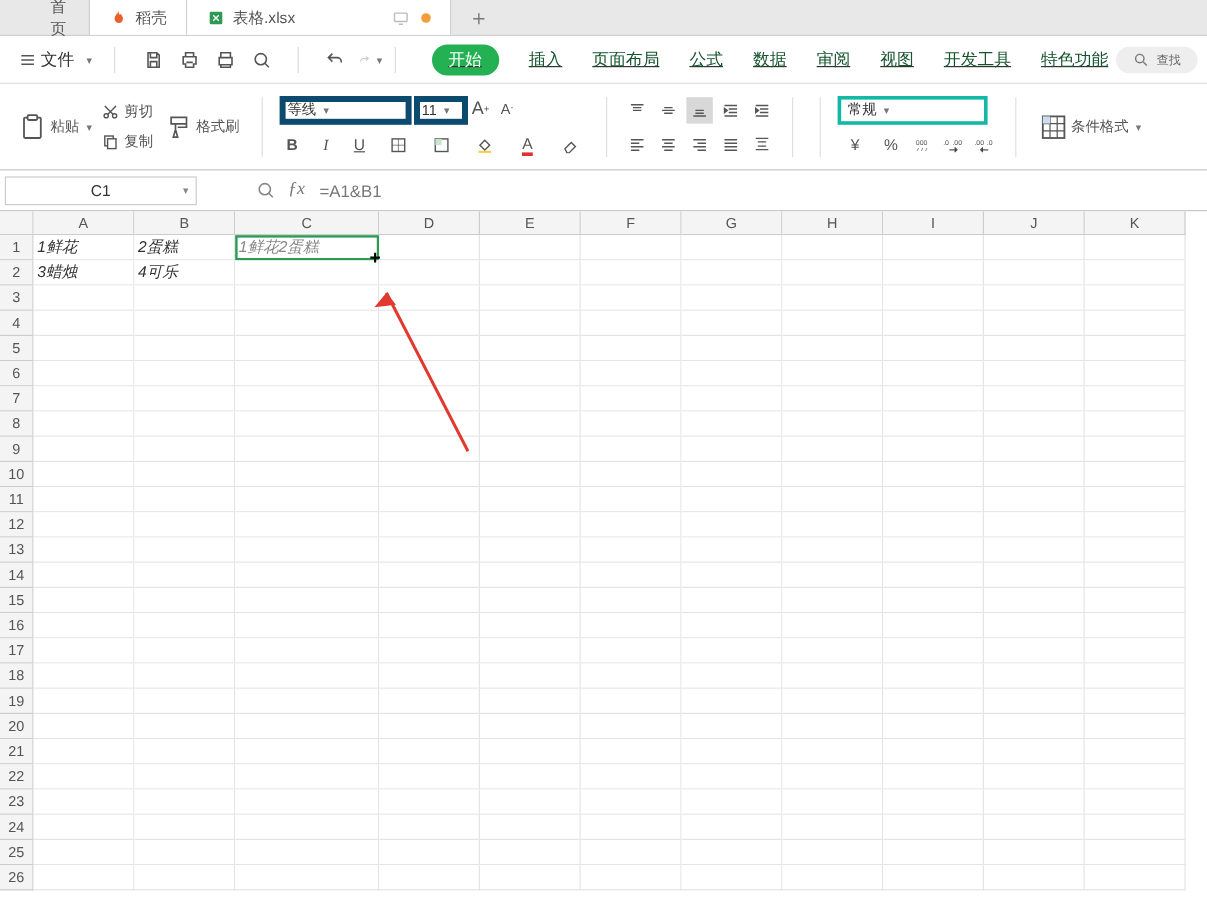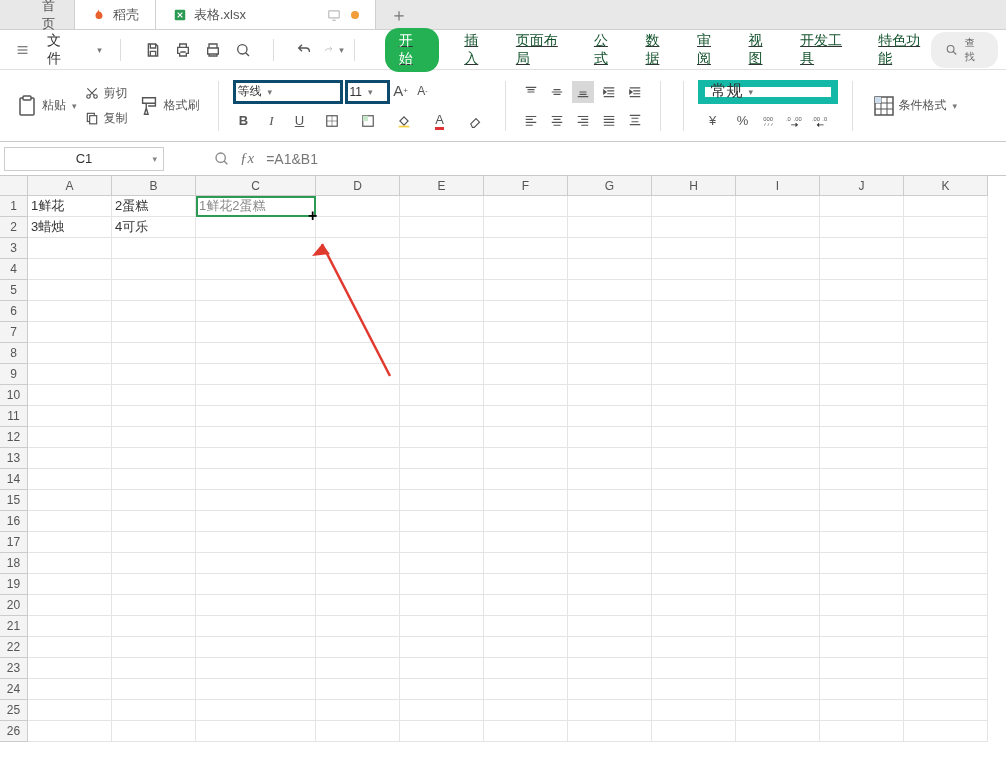--- a/index.html
+++ b/index.html
@@ -40,21 +40,21 @@
   .tab-plus { padding: 0 14px; display:flex; align-items:center; font-size:18px; color:#777; cursor:pointer; }
 
   
   .ribbon-row {
     height: 40px;
     display: flex;
     align-items: center;
     border-bottom: 1px solid #e0e0e0;
     padding: 0 8px;
   }
-  .file-menu { display:flex; align-items:center; gap:18px; padding: 4px 8px; font-size:14px; cursor:pointer; }
+  .file-menu { display:flex; align-items:center; gap:4px; padding: 4px 8px; font-size:14px; cursor:pointer; }
   .qa { display:flex; align-items:center; gap:10px; margin-left:12px; }
   .qa-btn { width:20px; height:20px; display:flex; align-items:center; justify-content:center; color:#555; cursor:pointer; }
   .sep-v { width:1px; height:22px; background:#ddd; margin: 0 10px; }
   .ribbon-tabs { display:flex; align-items:center; gap:25px; margin-left:20px;text-decoration:underline; }
   .ribbon-tab { font-size:14px; color:#14532d; cursor:pointer; }
   .ribbon-tab.active { background:#24b153; color:#fff; padding:4px 14px; border-radius:14px; }
   .search-box { margin-left:auto; background:#eee; border-radius:14px; padding:4px 14px; display:flex; align-items:center; gap:6px; color:#666; font-size:10px; cursor:text; }
 
   
   .toolbar {
@@ -64,28 +64,28 @@
     align-items: center;
     padding: 0 10px;
     gap: 6px;
   }
   .tb-group { display:flex; align-items:center; }
   .tb-stack { display:flex; flex-direction:row; align-items:center; gap:2px; font-size:12px; color:#555; padding: 0 4px; cursor:pointer; }
   .tb-stack .ic { width:26px; height:26px; display:flex; align-items:center; justify-content:center; }
   .tb-mini { display:flex; flex-direction:column; gap:8px; font-size:12px; color:#555; padding: 0 4px;}
   .tb-mini-row { display:flex; align-items:center; gap:5px; cursor:pointer;}
   .tb-vsep { width:1px; height:50px; background:#e0e0e0; margin:0 8px; }
-  .font-sel { height:24px; border:3px solid #0c4a6e; background:#fff; padding:0 2px; font-size:12px; display:flex; align-items:center; }
+  .font-sel { height:24px; border:5px solid #0c4a6e; background:#fff; padding:0 2px; font-size:12px; display:flex; align-items:center; }
   .font-name { width:110px; }
   .font-size { width:45px; margin-left:2px; }
   .dd::after { content:"▾"; font-size:9px; color:#777; margin-left:6px; }
   .btn-row { display:flex; gap:6px; margin-top:6px; }
   .ibtn { width:22px; height:22px; display:flex; align-items:center; justify-content:center; color:#555; cursor:pointer; }
   .ibtn.ddn { width:30px; }
-  .numfmt-sel { height:24px; width:140px; border:7px solid #14b8a6; background:#fff; font-size:16px; display:flex; align-items:center; padding:0 6px; }
+  .numfmt-sel { height:24px; width:125px; border:3px solid #14b8a6; background:#fff; font-size:12px; display:flex; align-items:center; padding:0 6px; }
 
   
   .fbar {
     height: 34px;
     border-bottom: 1px solid #c8c8c8;
     display: flex;
     align-items: center;
     padding-left: 4px;
   }
   .name-box { width:160px; height:24px; border:1px solid #ccc; display:flex; align-items:center; justify-content:center; font-size:13px; background:#fff; position:relative;}
@@ -97,21 +97,21 @@
 
   
   .grid-wrap { position:relative; height: calc(765px - 30px - 40px - 72px - 34px); overflow:hidden;}
   .corner { position:absolute; left:0; top:0; width:28px; height:20px; background:#f4f4f4; border-right:1px solid #ccc; border-bottom:1px solid #ccc;}
   .col-headers { position:absolute; left:28px; top:0; height:20px; display:flex; }
   .col-h { width:84px; background:#f4f4f4; border-right:1px solid #ccc; border-bottom:1px solid #ccc; display:flex; align-items:center; justify-content:center; font-size:12px; color:#555; cursor:pointer;}
   .col-h.wide { width:120px; }
   .row-headers { position:absolute; left:0; top:20px; width:28px; }
   .row-h { height:21px; background:#f4f4f4; border-right:1px solid #ccc; border-bottom:1px solid #ccc; display:flex; align-items:center; justify-content:center; font-size:12px; color:#555; cursor:pointer;}
   .cells { position:absolute; left:28px; top:20px; }
-  .row { display:flex; height:21px;}
+  .row { display:flex; height:21px;font-style:italic;}
   .cell { width:84px; height:21px; border-right:1px solid #e4e4e4; border-bottom:1px solid #e4e4e4; font-size:13px; padding:1px 3px; display:flex; align-items:center; background:#fff; cursor:cell;}
   .cell.wide { width:120px; }
   .cell.selected { outline:2px solid #2c9a53; outline-offset:-2px; color:#888; }
   
   
   .arrow-svg { position:absolute; pointer-events:none; }
 
   
   .crosshair { position:absolute; font-size:16px; font-weight:bold; color:#000; line-height:1; pointer-events:none; }
 

